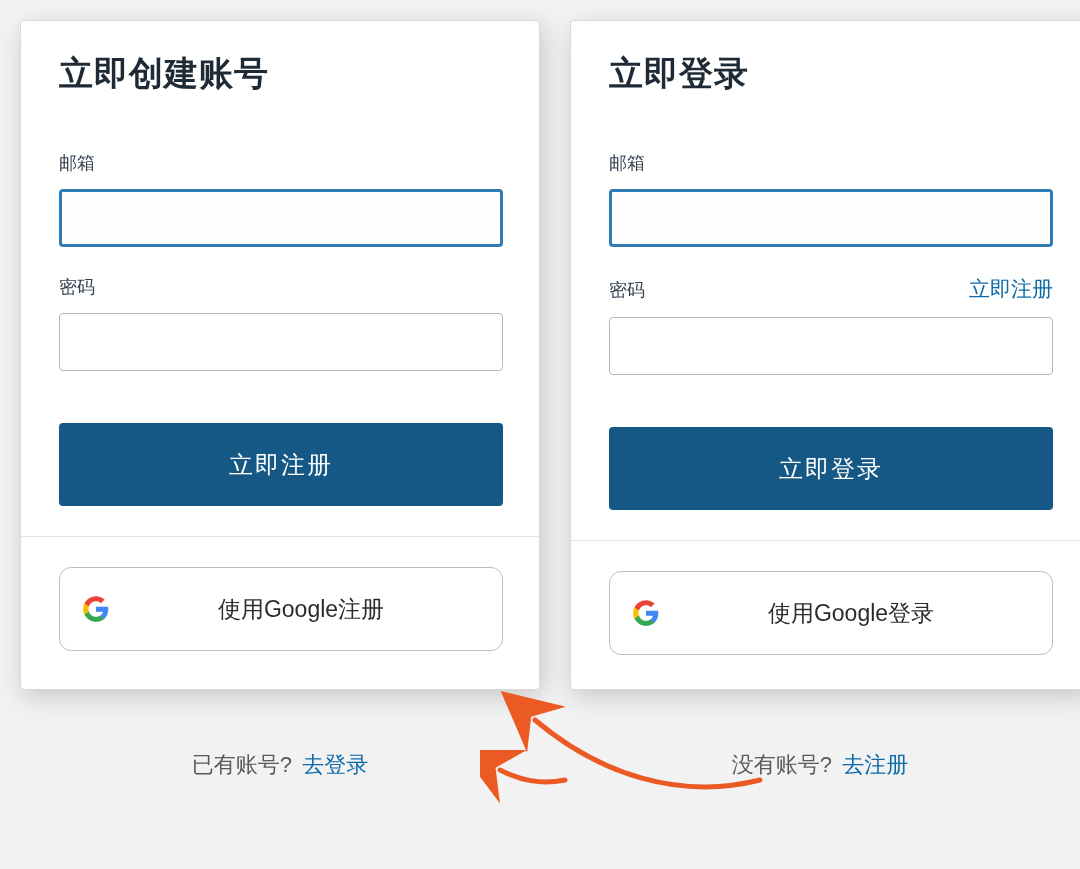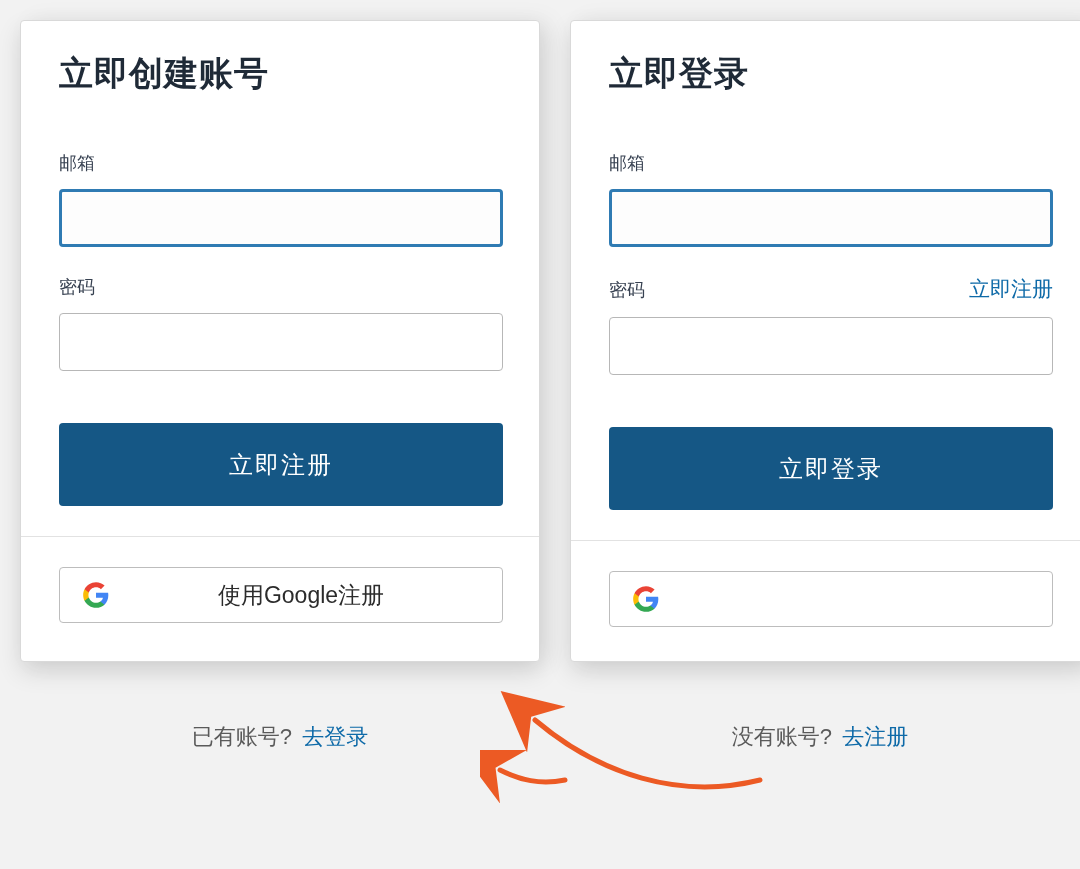--- a/index.html
+++ b/index.html
@@ -74,24 +74,24 @@
       cursor: pointer;
       margin-top: 24px;
       letter-spacing: 2px;
     }
     .card-footer {
       border-top: 1px solid #e2e2e2;
       padding: 30px 36px 34px 38px;
     }
     .google-btn {
       width: 100%;
-      height: 56px;
+      height: 84px;
       background: #fff;
       border: 1.5px solid #bdbdbd;
-      border-radius: 4px;
+      border-radius: 12px;
       display: flex;
       align-items: center;
       justify-content: center;
       position: relative;
       cursor: pointer;
       font-size: 23px;
       color: #2b2b2b;
       padding-left: 40px;
     }
     .google-icon {
@@ -166,20 +166,21 @@
     <div class="card-footer">
       <button class="google-btn">
         <span class="google-icon">
           <svg viewBox="0 0 48 48" width="28" height="28">
             <path fill="#4285F4" d="M45.12 24.5c0-1.56-.14-3.06-.4-4.5H24v8.51h11.84c-.51 2.75-2.06 5.08-4.39 6.64v5.52h7.11c4.16-3.83 6.56-9.47 6.56-16.17z"></path>
             <path fill="#34A853" d="M24 46c5.94 0 10.92-1.97 14.56-5.33l-7.11-5.52c-1.97 1.32-4.49 2.1-7.45 2.1-5.73 0-10.58-3.87-12.31-9.07H4.34v5.7C7.96 41.07 15.4 46 24 46z"></path>
             <path fill="#FBBC05" d="M11.69 28.18C11.25 26.86 11 25.45 11 24s.25-2.86.69-4.18v-5.7H4.34C2.85 17.09 2 20.45 2 24c0 3.55.85 6.91 2.34 9.88l7.35-5.7z"></path>
             <path fill="#EA4335" d="M24 10.75c3.23 0 6.13 1.11 8.41 3.29l6.31-6.31C34.91 4.18 29.93 2 24 2 15.4 2 7.96 6.93 4.34 14.12l7.35 5.7c1.73-5.2 6.58-9.07 12.31-9.07z"></path>
           </svg>
         </span>
+        <span>使用Google登录</span>
       </button>
     </div>
   </div>
 </div>
 
 <div class="below">
   <div class="below-col">
     <div class="below-link">
       <span>已有账号?</span>
       <span class="link">去登录</span>

